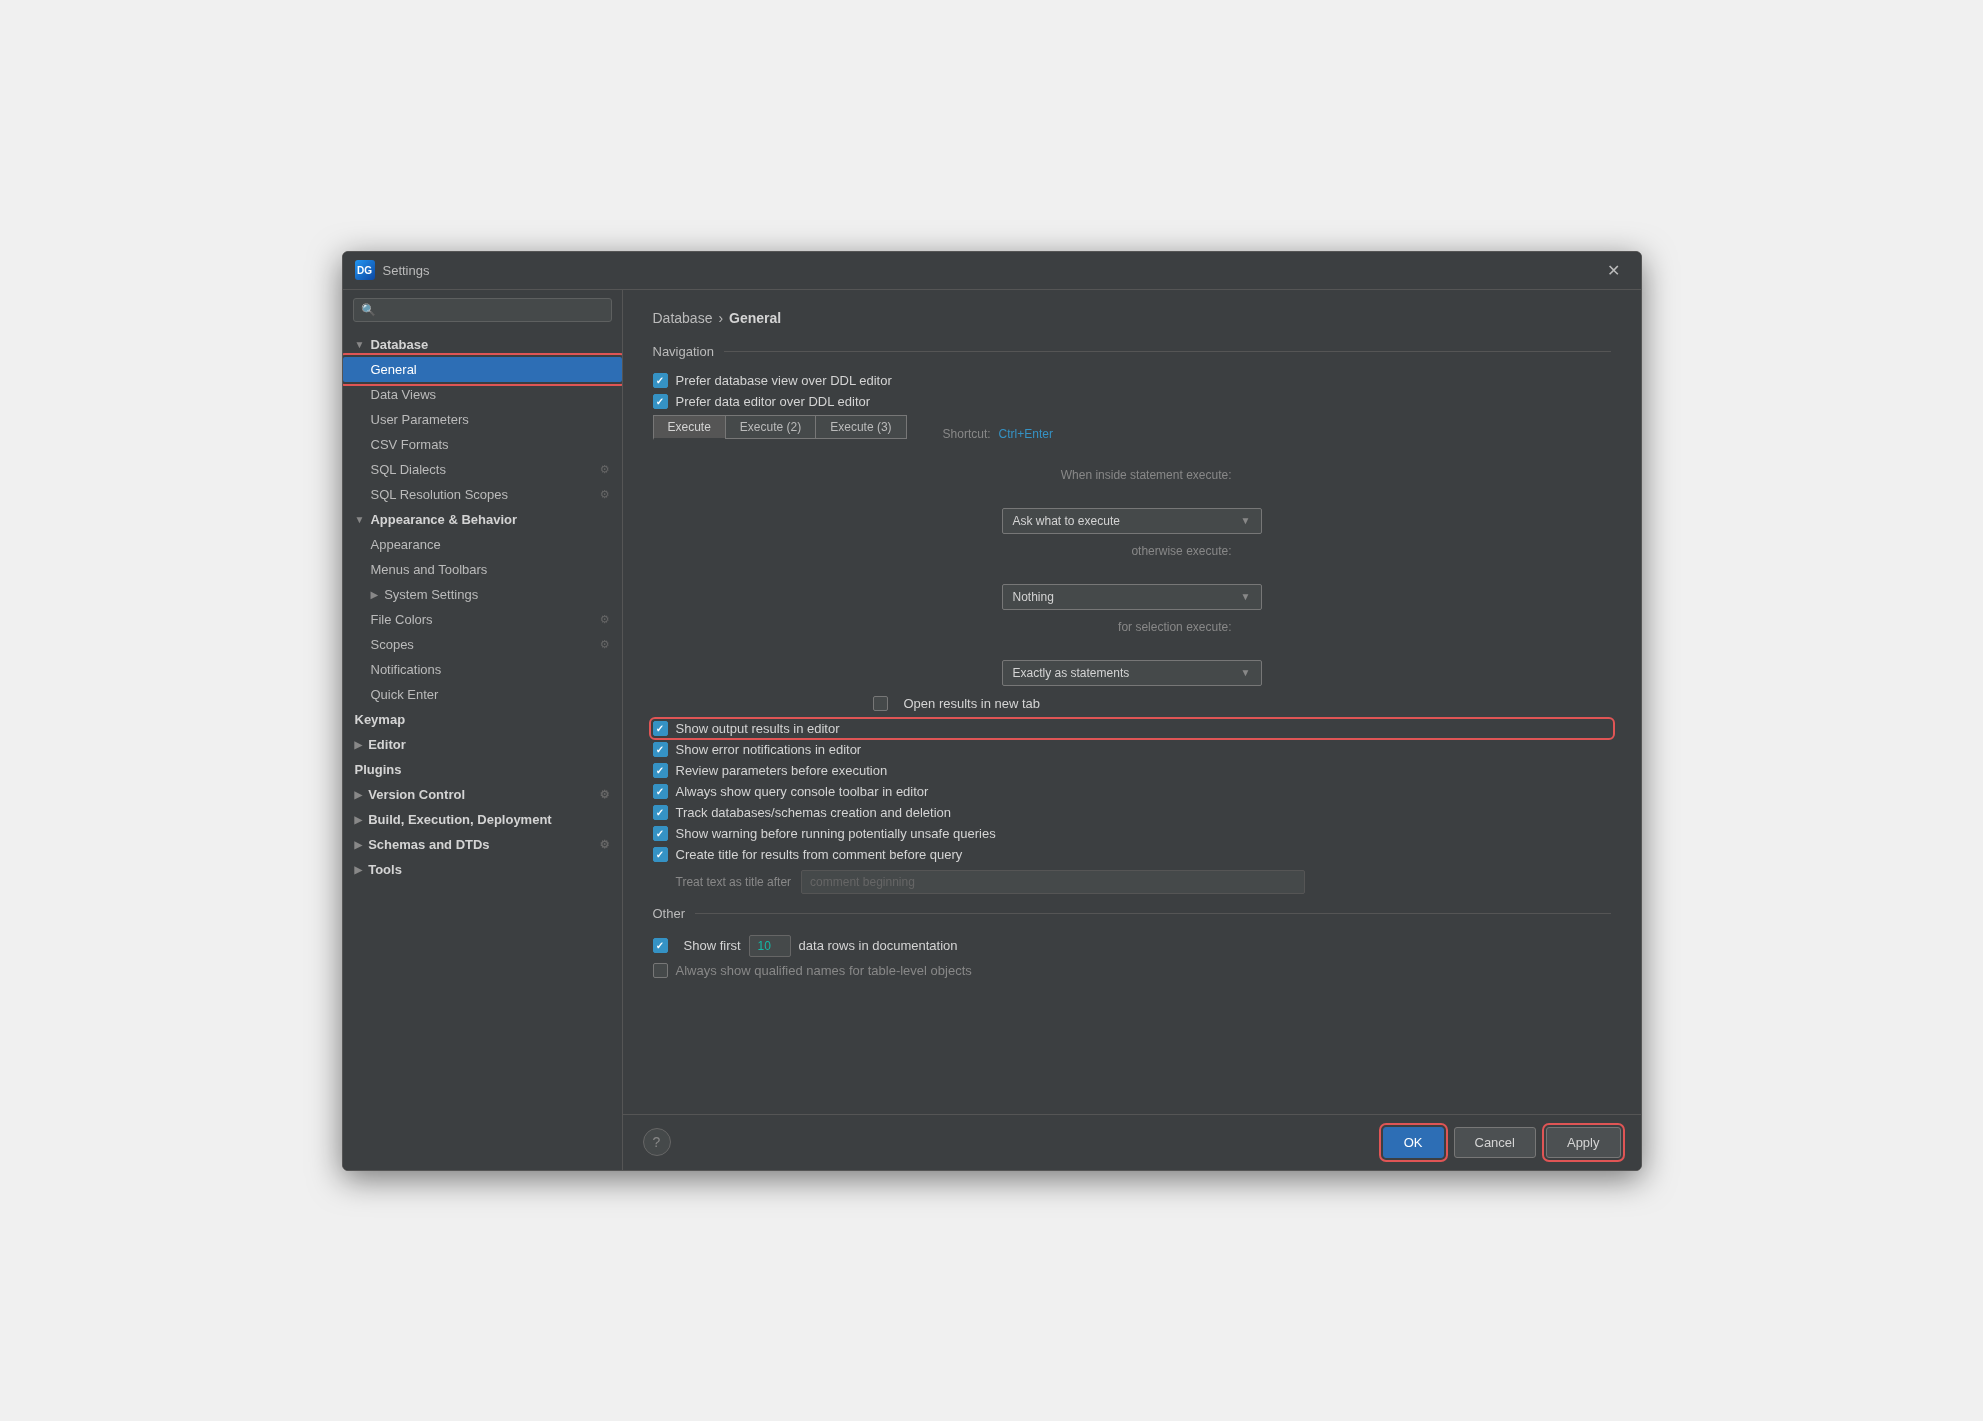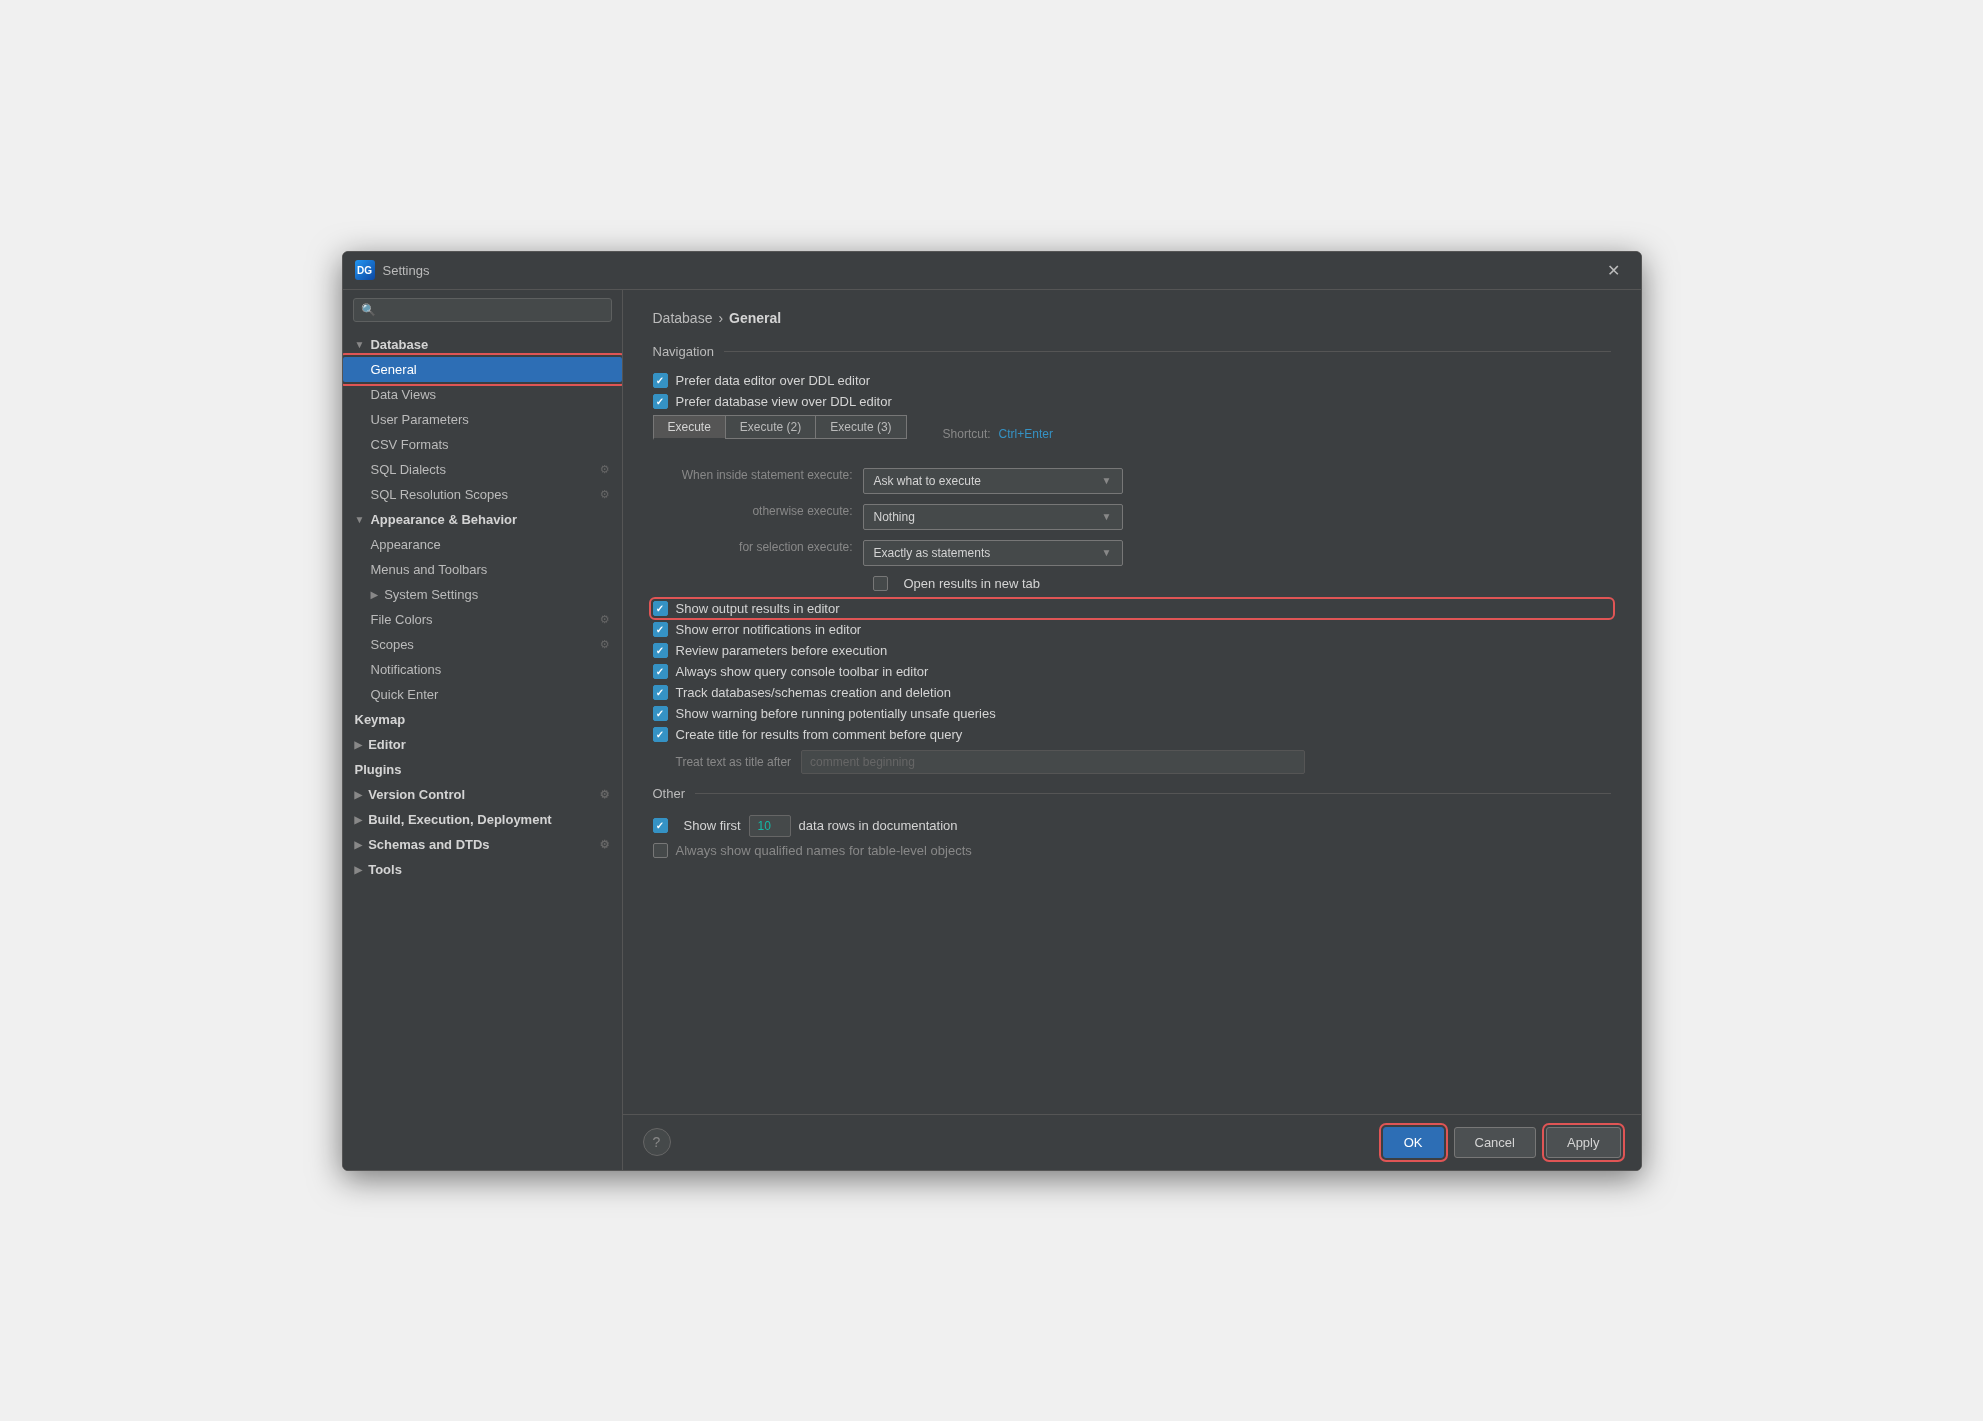--- a/index.html
+++ b/index.html
@@ -225,23 +225,24 @@
       color: #888;
       font-size: 12px;
       gap: 8px;
     }
     .shortcut-key {
       color: #3592c4;
       font-size: 12px;
     }
     .form-row {
       display: flex;
-      align-items: flex-start;
+      align-items: center;
       margin: 10px 0;
-      gap: 10px;
+      gap: 26px;
+      flex-direction: column;
     }
     .form-label {
       color: #888;
       font-size: 12px;
       text-align: right;
       min-width: 200px;
     }
     .dropdown {
       background: #45494a;
       border: 1px solid #777;
@@ -467,25 +468,25 @@
           <span style="font-weight:bold;color:#d4d4d4">General</span>
         </div>
 
         <div class="section-divider">
           <span class="section-label">Navigation</span>
           <div class="divider-line"></div>
         </div>
 
         <div class="checkbox-row">
           <div class="cb checked"></div>
+          <span>Prefer database view over DDL editor</span>
+        </div>
+        <div class="checkbox-row">
+          <div class="cb checked"></div>
           <span>Prefer data editor over DDL editor</span>
-        </div>
-        <div class="checkbox-row">
-          <div class="cb checked"></div>
-          <span>Prefer database view over DDL editor</span>
         </div>
 
 
         <div style="display:flex;align-items:center;margin-bottom:14px;gap:16px">
           <div class="exec-tabs">
             <div class="exec-tab active">Execute</div>
             <div class="exec-tab">Execute (2)</div>
             <div class="exec-tab">Execute (3)</div>
           </div>
           <div class="shortcut-row">

